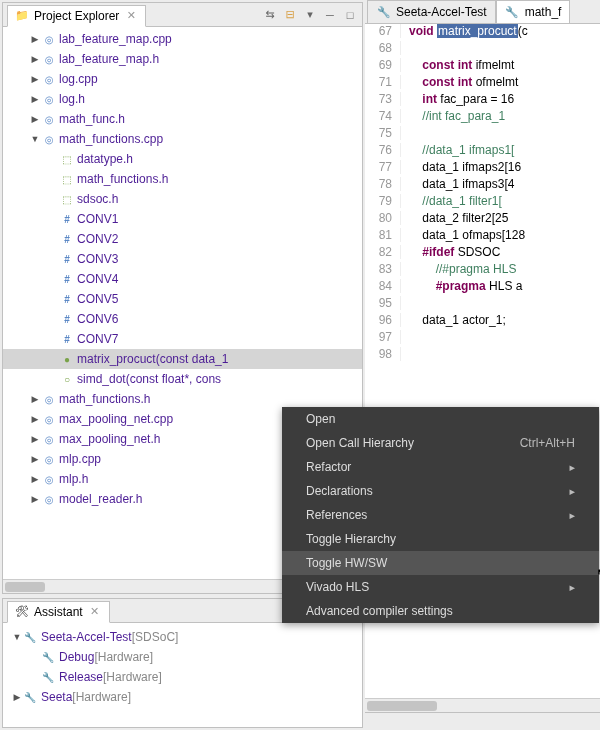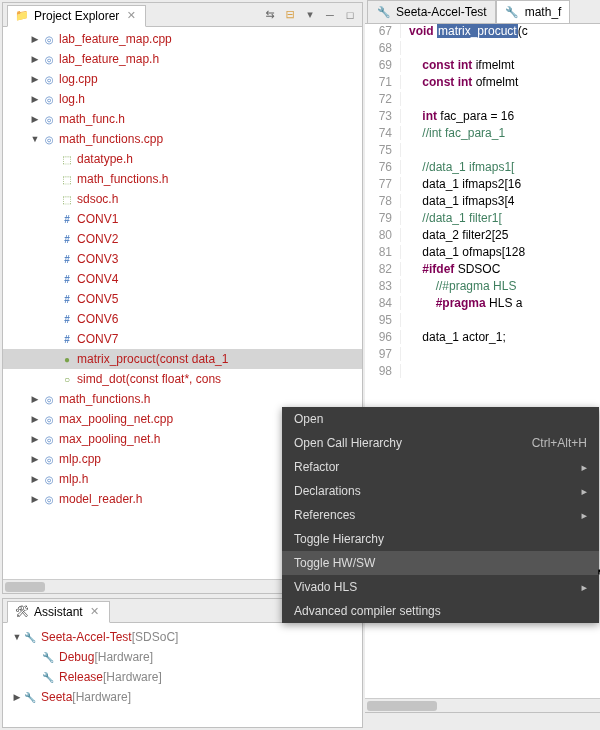--- a/index.html
+++ b/index.html
@@ -23,42 +23,42 @@
 .tri.open::before{content:"▼"}
 .tri.closed::before{content:"▶"}
 .tri.none::before{content:""}
 .file-ic{width:16px;height:16px;display:inline-flex;align-items:center;justify-content:center;font-size:10px;margin-right:2px}
 .ic-cpp{color:#5a87c5}
 .ic-h{color:#5a87c5}
 .ic-outline{color:#7aa34a}
 .ic-hash{color:#5a87c5;font-weight:bold}
 .ic-method{color:#7aa34a}
 .ic-dot{color:#7aa34a}
-.fname{color:#b91c1c}
+.fname{color:#4c1d95}
 
 .assistant{height:130px;background:#fff}
 .assist-tree{padding:4px}
 .assist-row{display:flex;align-items:center;height:20px}
 .bracket{color:#888}
 
 .ed-tabs{display:flex;background:#ececec;height:24px;border-bottom:1px solid #c0c0c0;padding-left:2px}
 .ed-tab{padding:2px 8px;border:1px solid #c0c0c0;border-bottom:none;background:#ececec;display:flex;align-items:center;gap:4px;white-space:nowrap}
 .ed-tab.active{background:#fff}
 .code{flex:1;background:#fff;font-family:Consolas,monospace;font-size:13px;overflow:hidden;position:relative}
 .line{display:flex;height:17px;align-items:baseline}
 .ln{width:36px;text-align:right;padding-right:8px;color:#999;background:#fff;border-right:1px solid #eee;font-size:12px}
 .src{padding-left:8px;white-space:pre}
 .kw{color:#7f0055;font-weight:bold}
 .cm{color:#3f7f5f}
 .pp{color:#7f0055;font-weight:bold}
 .sel{background:#4a6da7;color:#fff;padding:0 1px}
 .under{text-decoration-style:wavy;text-decoration-color:#c99}
 
 .ctx-menu{position:absolute;left:282px;top:407px;width:317px;background:#3c3c3c;color:#ddd;box-shadow:0 2px 8px rgba(0,0,0,.4);z-index:100}
-.ctx-item{display:flex;align-items:center;padding:5px 12px;font-size:13px}
+.ctx-item{display:flex;align-items:center;padding:5px 24px;font-size:13px}
 .ctx-item.highlight{background:#555}
 .ctx-item .sub{margin-left:auto;color:#bbb;font-size:11px}
 .ctx-item .shortcut{margin-left:auto;color:#bbb;font-size:12px}
 
 .cursor{position:absolute;left:596px;top:564px;font-size:16px;z-index:200;pointer-events:none}
 
 .hscroll{height:14px;background:#ececec;border-top:1px solid #ccc;position:relative}
 .hscroll .thumb{position:absolute;height:10px;top:2px;background:#c4c4c4;border-radius:3px}
 </style>
 </head>
@@ -276,24 +276,20 @@
         </div>
         <div class="line">
           <span class="ln">69</span>
           <span class="src">    <span class="kw">const int</span> <span class="under">ifmelmt</span></span>
         </div>
         <div class="line">
           <span class="ln">71</span>
           <span class="src">    <span class="kw">const int</span> <span class="under">ofmelmt</span></span>
         </div>
         <div class="line">
-          <span class="ln">72</span>
-          <span class="src"></span>
-        </div>
-        <div class="line">
           <span class="ln">73</span>
           <span class="src">    <span class="kw">int</span> fac_para = 16</span>
         </div>
         <div class="line">
           <span class="ln">74</span>
           <span class="src">    <span class="cm">//<span class="under">int</span> fac_para_1 </span></span>
         </div>
         <div class="line">
           <span class="ln">75</span>
           <span class="src"></span>

